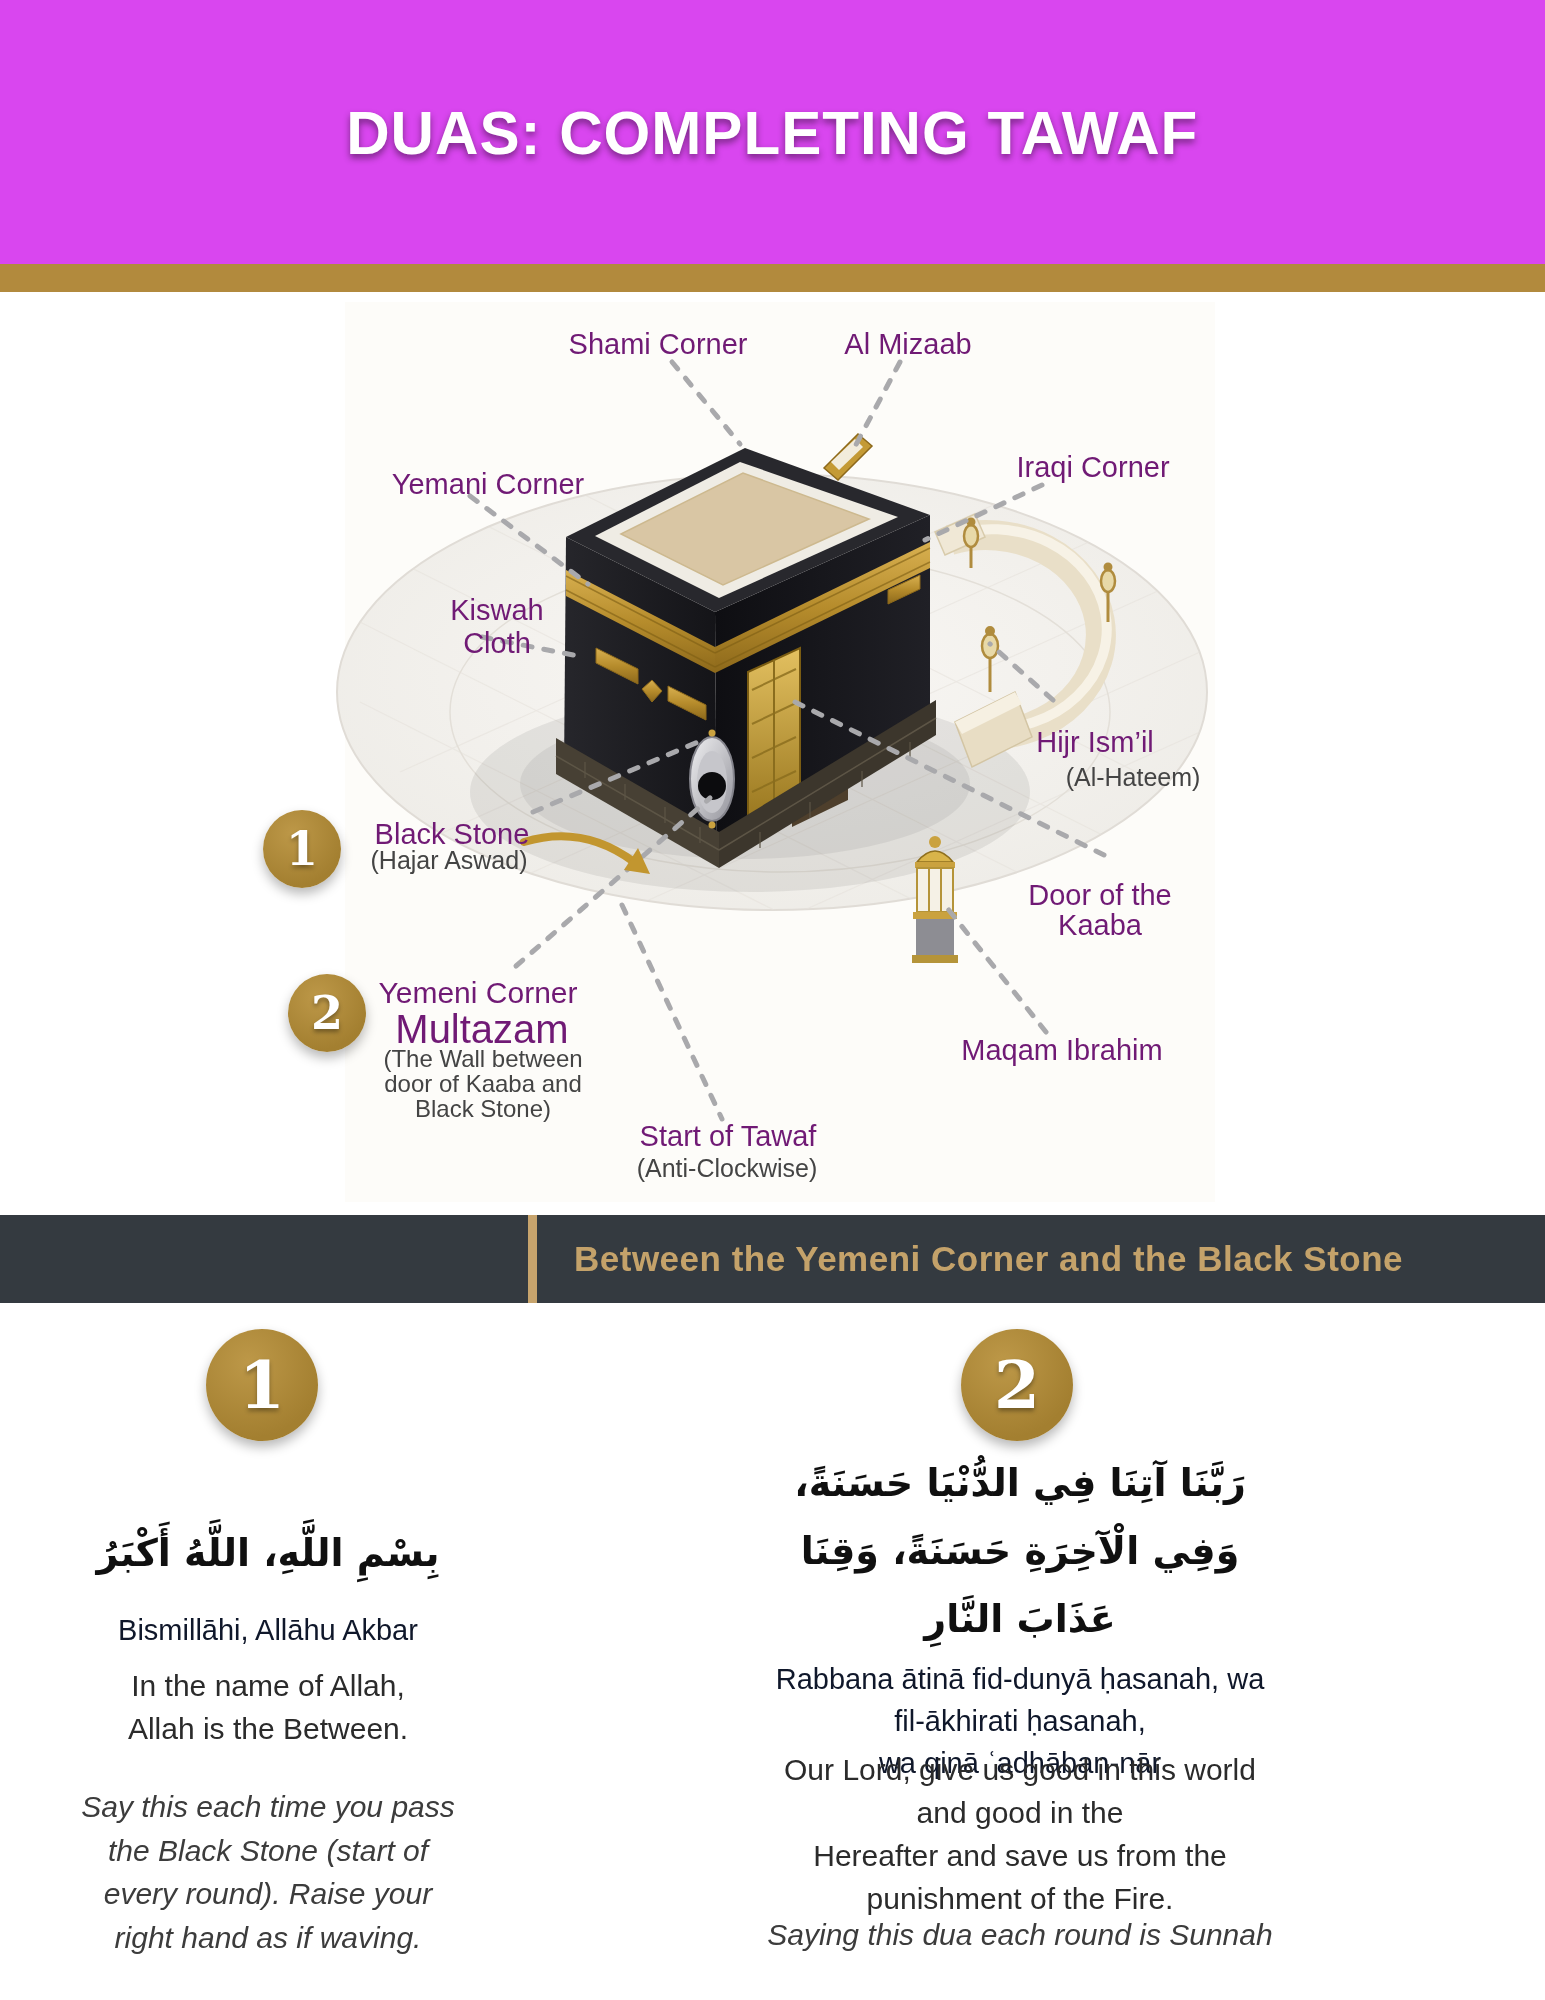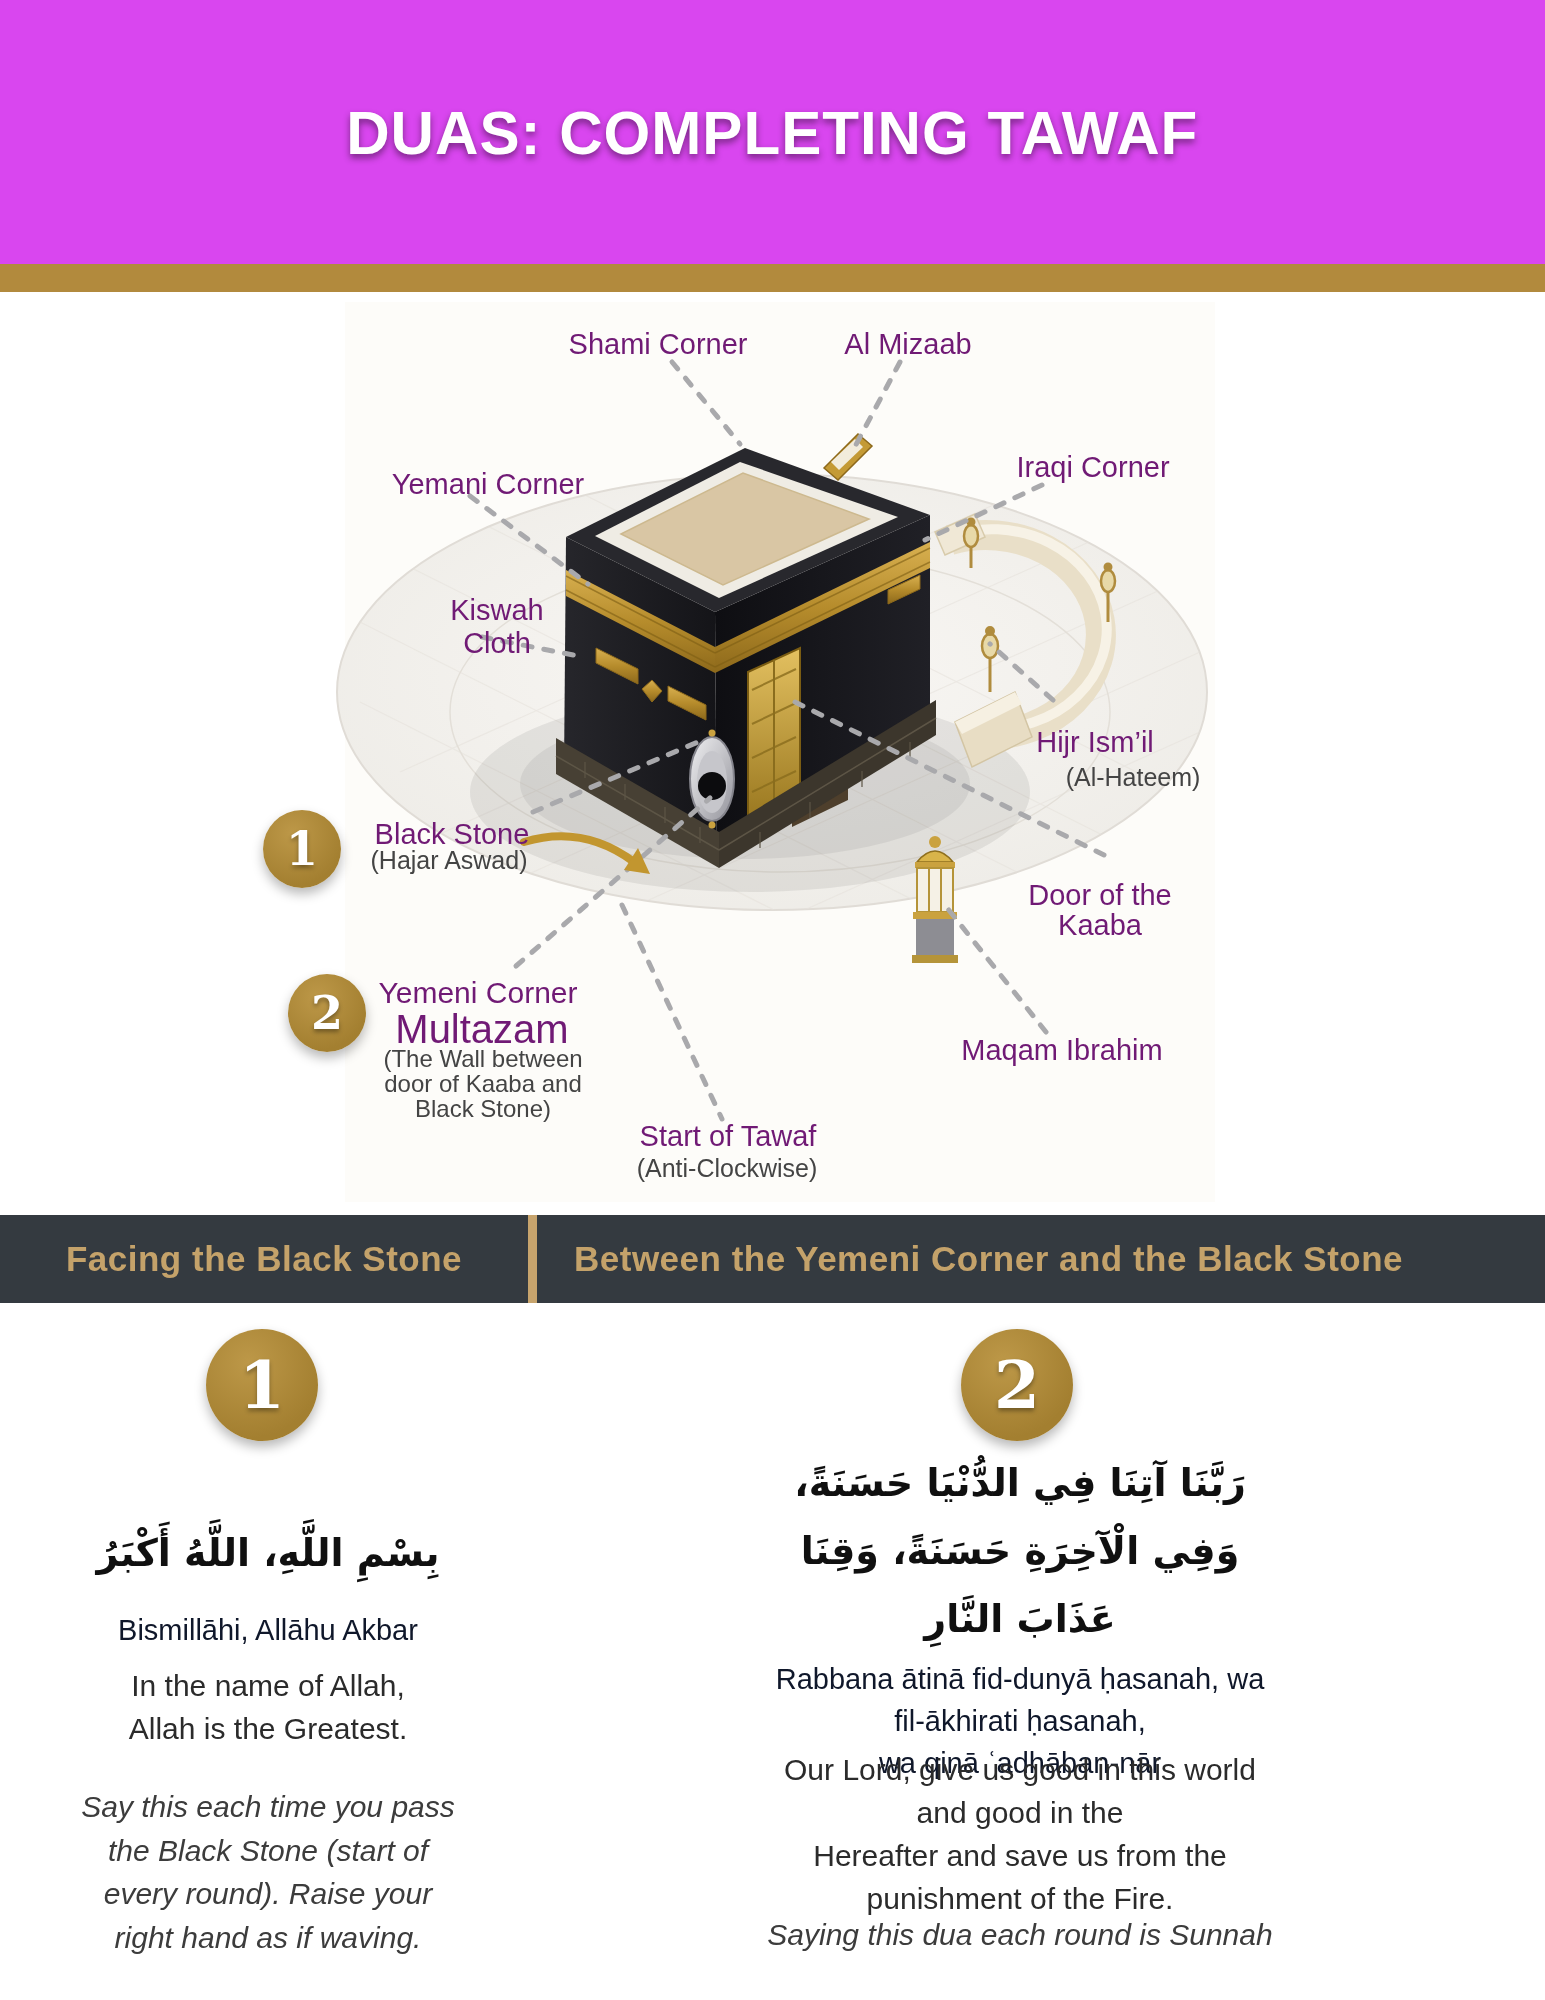--- a/index.html
+++ b/index.html
@@ -235,31 +235,30 @@
   <div class="dlabel" style="left:482px;top:737px;font-size:40px;">Multazam</div>
   <div class="dlabel sub tight" style="left:483px;top:792px;font-size:24px;">(The Wall between
 door of Kaaba and
 Black Stone)</div>
 
   <div class="badge small" style="left:302px;top:557px;">1</div>
   <div class="badge small" style="left:327px;top:721px;">2</div>
 </div>
 
 <div class="section-bar">
-  <div class="sec-title left">Facing the Black Stone</div>
   <div class="divider"></div>
   <div class="sec-title right">Between the Yemeni Corner and the Black Stone</div>
 </div>
 
 <div>
   <div class="badge big" style="left:262px;top:1385px;">1</div>
   <div class="txt arabic" style="left:268px;top:1553px;" dir="rtl">بِسْمِ اللَّهِ، اللَّهُ أَكْبَرُ</div>
   <div class="txt translit" style="left:268px;top:1630px;">Bismillāhi, Allāhu Akbar</div>
   <div class="txt trans" style="left:268px;top:1707px;">In the name of Allah,
-Allah is the Greatest.</div>
+Allah is the Between.</div>
   <div class="txt note" style="left:268px;top:1872px;">Say this each time you pass
 the Black Stone (start of
 every round). Raise your
 right hand as if waving.</div>
 </div>
 
 <div>
   <div class="badge big" style="left:1017px;top:1385px;">2</div>
   <div class="txt arabic" style="left:1020px;top:1551px;" dir="rtl">رَبَّنَا آتِنَا فِي الدُّنْيَا حَسَنَةً، وَفِي الْآخِرَةِ حَسَنَةً، وَقِنَا
 عَذَابَ النَّارِ</div>

